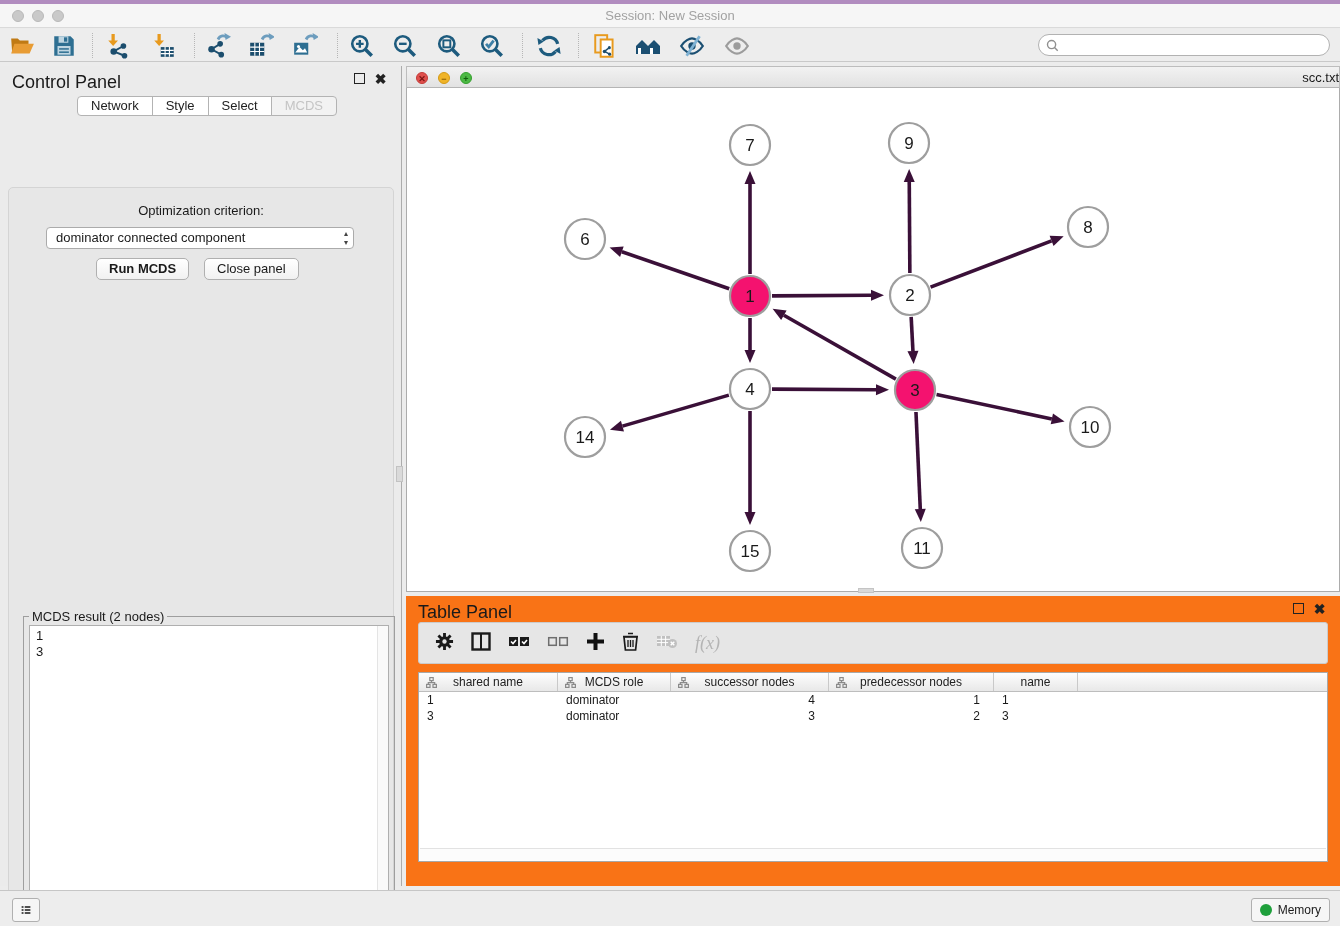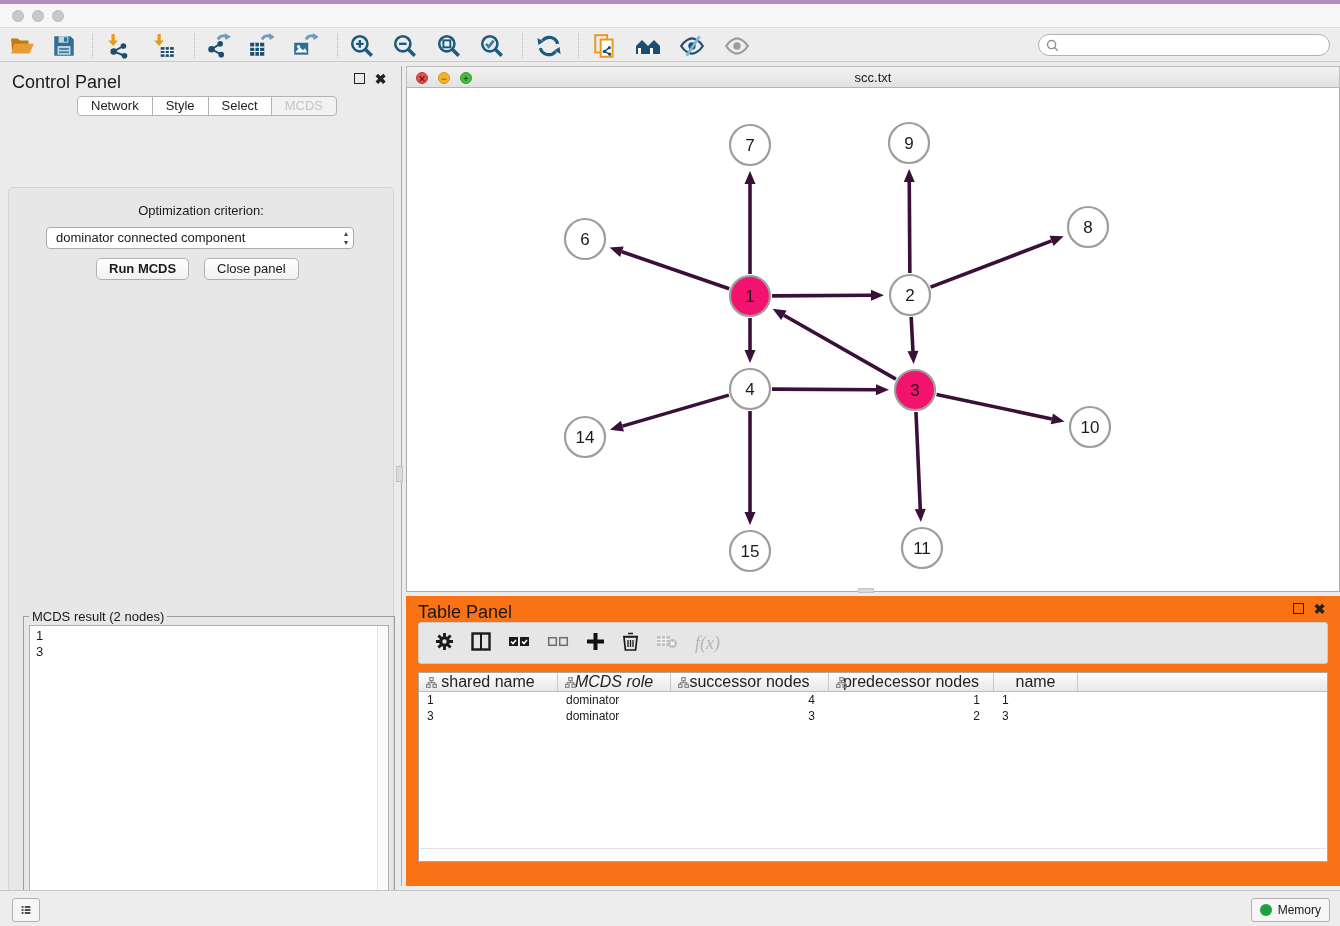--- a/index.html
+++ b/index.html
@@ -44,34 +44,34 @@
   .fieldset-legend { position:absolute; left:5px; top:-8px; background:#E7E7E7; padding:0 3px; font-size:13px; }
   .result-area { position:absolute; left:5px; top:8px; width:360px; height:363px; background:#fff; border:1px solid #AFAFAF; font-size:13px; line-height:16px; padding:2px 6px; white-space:pre; }
   .result-scroll { position:absolute; right:1px; top:1px; width:11px; height:361px; background:#FAFAFA; border-left:1px solid #E4E4E4; }
 
   
   .v-grip { left:396px; top:466px; width:7px; height:16px; background:#DADADA; border:1px solid #C2C2C2; }
 
   
   .net-window { left:406px; top:66px; width:934px; height:526px; }
   .net-titlebar { position:absolute; left:0; top:0; width:934px; height:22px; background:linear-gradient(#F2F2F2,#E2E2E2); border:1px solid #BDBDBD; border-bottom:1px solid #B5B5B5; }
-  .net-title { position:absolute; top:3px; left:0; width:100%; text-align:center; font-size:13px; color:#1a1a1a; }
+  .net-title { position:absolute; top:3px; left:0; width:100%; text-align:right; font-size:13px; color:#1a1a1a; }
   .tl2 { position:absolute; top:5px; width:12px; height:12px; border-radius:50%; font-size:9px; font-weight:bold; text-align:center; line-height:12px; }
   .tl-red { background:#E0504D; border:1px solid #C43B39; color:#7A1513; }
   .tl-yellow { background:#F0B428; border:1px solid #D49A16; color:#8A5D00; }
   .tl-green { background:#4CB944; border:1px solid #35A02E; color:#115E0C; }
   .net-canvas { position:absolute; left:0; top:22px; width:934px; height:504px; background:#fff; border:1px solid #ACACAC; border-top:none; }
   .h-grip { left:858px; top:588px; width:16px; height:5px; background:#D8D8D8; border:1px solid #C4C4C4; }
 
   
   .table-panel { left:406px; top:596px; width:934px; height:290px; background:#f97316; }
   .tp-toolbar { position:absolute; left:12px; top:26px; width:910px; height:42px; background:#E6E6E6; border:1px solid #CBCBCB; border-radius:3px; display:flex; align-items:center; padding-left:16px; gap:17px; }
   .tp-table { position:absolute; left:12px; top:76px; width:910px; height:190px; background:#fff; border:1px solid #A8A8A8; overflow:hidden; }
   .thead { display:flex; height:19px; background:linear-gradient(#FDFDFD,#E8E8E8); border-bottom:1px solid #BDBDBD; }
-  .th { display:flex; align-items:center; justify-content:center; gap:5px; font-size:16px; color:#222; border-right:1px solid #C9C9C9; position:relative; }
+  .th { display:flex; align-items:center; justify-content:center; gap:5px; font-size:12px; color:#222; border-right:1px solid #C9C9C9; position:relative; }
   .th .tree-ic { position:absolute; left:7px; top:4px; }
   .tr { display:flex; height:16px; font-size:12px; }
   .td { line-height:16px; overflow:hidden; white-space:nowrap; }
   .td.l { text-align:left; padding-left:8px; }
   .td.r { text-align:right; padding-right:14px; }
   .h-scroll { position:absolute; left:1px; bottom:1px; width:906px; height:12px; background:#FCFCFC; border-top:1px solid #E2E2E2; }
   .tp-tabs { position:absolute; left:0; top:269px; width:934px; display:flex; justify-content:center; }
 
   
   .status-bar { left:0; top:890px; width:1340px; height:36px; background:#EDEDED; border-top:1px solid #C6C6C6; }
@@ -80,20 +80,21 @@
   .fx { font-family:"Liberation Serif", serif; font-style:italic; font-size:18px; color:#B4B4B4; }
 </style>
 </head>
 <body>
 
 <div class="abs purple-strip"></div>
 <div class="abs titlebar">
   <span class="traffic tl-gray" style="left:12px"></span>
   <span class="traffic tl-gray" style="left:32px"></span>
   <span class="traffic tl-gray" style="left:52px"></span>
+  <div class="win-title">Session: New Session</div>
 </div>
 
 <div class="abs main-toolbar">
   <span class="tb-icon" style="left:8px">
     <svg width="26" height="26" viewBox="0 0 24 24">
         <path d="M2 5h6l2 2h8v4H6L3 19z" fill="#C07A14"></path>
         <path d="M5 10h18l-4 9H2z" fill="#E89C34"></path>
       </svg>
   </span>
   <span class="tb-icon" style="left:50px">
@@ -398,21 +399,21 @@
           <svg class="tree-ic" width="11" height="11" viewBox="0 0 11 11">
             <g fill="none" stroke="#8A8A8A" stroke-width="1.2">
               <rect x="3.8" y="0.6" width="3.4" height="3"></rect>
               <rect x="0.6" y="7.4" width="3.4" height="3"></rect>
               <rect x="7" y="7.4" width="3.4" height="3"></rect>
               <path d="M5.5 3.6v2M2.3 7.4v-1.8h6.4v1.8"></path>
             </g>
           </svg>
           <span>shared name</span>
         </div>
-        <div class="th" style="width: 113px; font-style: italic;">
+        <div class="th" style="width: 113px;">
           <svg class="tree-ic" width="11" height="11" viewBox="0 0 11 11">
             <g fill="none" stroke="#8A8A8A" stroke-width="1.2">
               <rect x="3.8" y="0.6" width="3.4" height="3"></rect>
               <rect x="0.6" y="7.4" width="3.4" height="3"></rect>
               <rect x="7" y="7.4" width="3.4" height="3"></rect>
               <path d="M5.5 3.6v2M2.3 7.4v-1.8h6.4v1.8"></path>
             </g>
           </svg>
           <span>MCDS role</span>
         </div>

